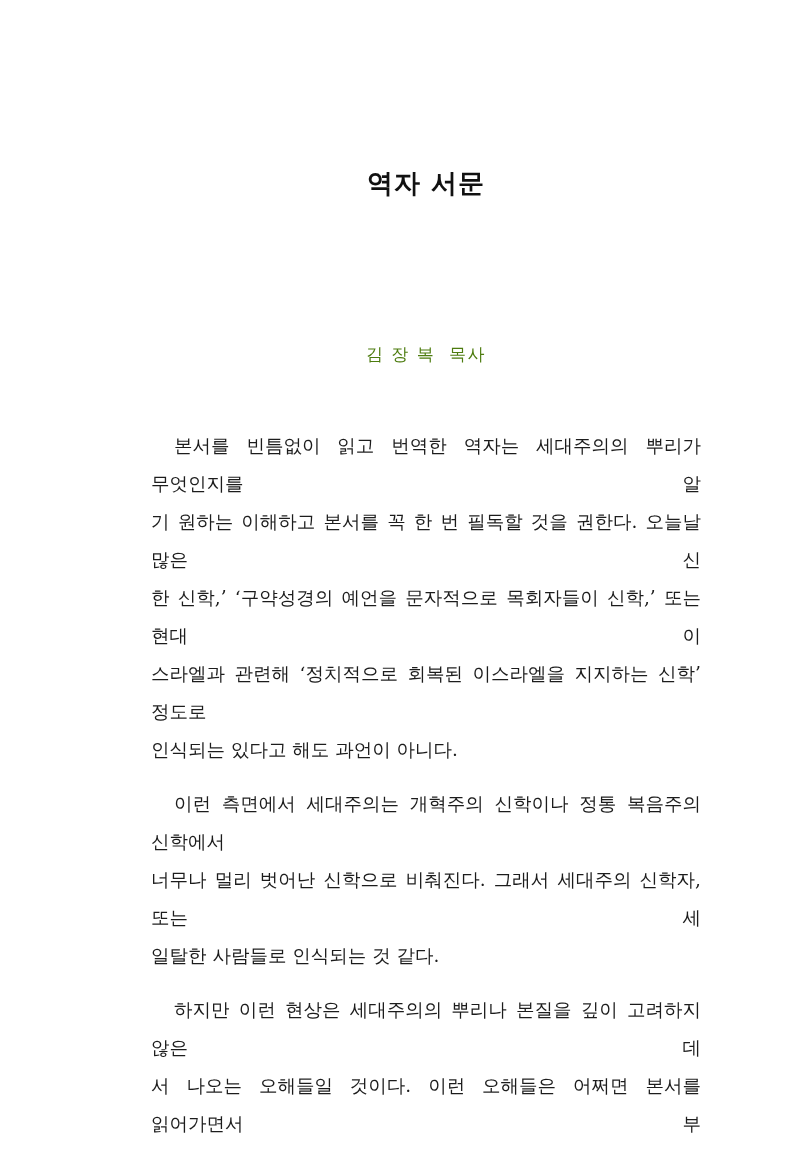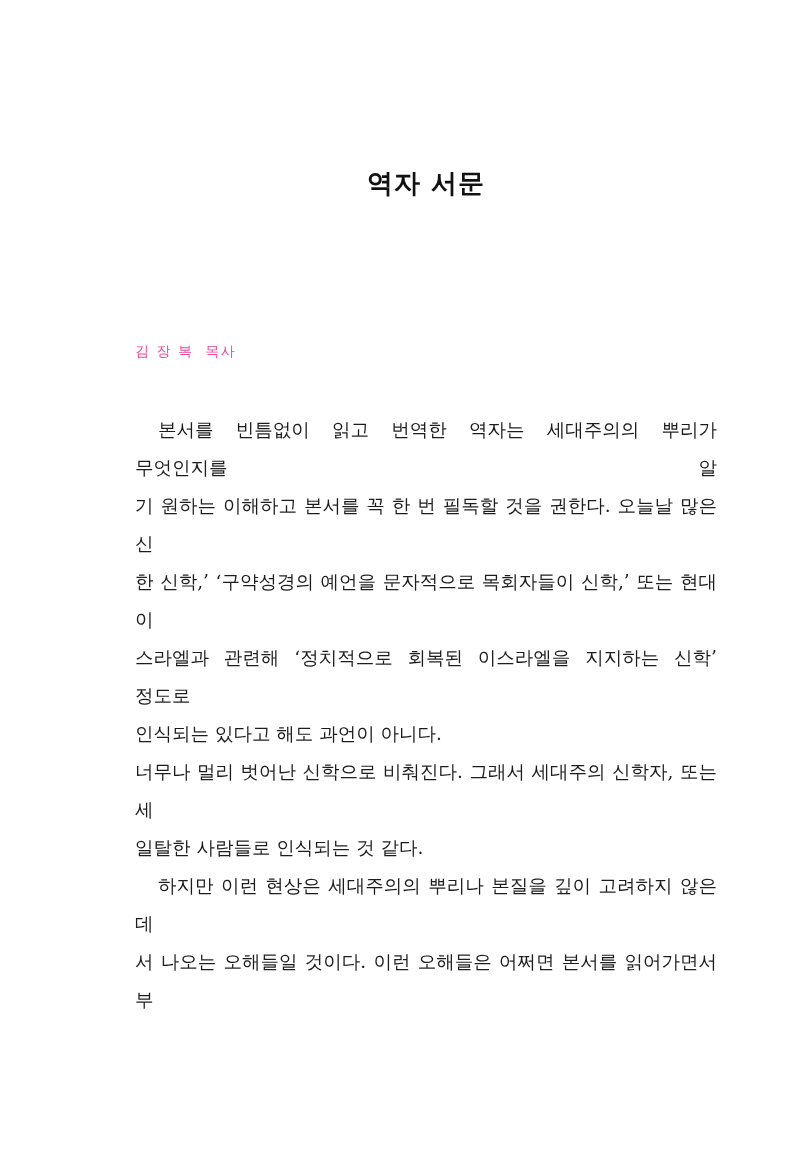--- a/index.html
+++ b/index.html
@@ -27,37 +27,37 @@
     font-size: 26px;
     font-weight: bold;
     letter-spacing: 1px;
     color: #111111;
   }
   .author {
     position: absolute;
     top: 343px;
     left: 135px;
     width: 582px;
-    text-align: left;
+    text-align: center;
     font-family: "DejaVu Sans", "Liberation Sans", sans-serif;
-    font-size: 14px;
+    font-size: 17px;
     letter-spacing: 1.5px;
     white-space: pre;
-    color: #ec4899;
+    color: #4d7c0f;
   }
   .body-text {
     position: absolute;
     top: 411px;
     left: 135px;
     width: 582px;
     font-size: 18.5px;
     line-height: 38px;
     color: #1c1c1c;
   }
-  .para { margin: 0; }
+  .para { margin: 16px; }
   .line {
     text-align: justify;
     text-align-last: justify;
     -moz-text-align-last: justify;
     word-break: keep-all;
     white-space: normal;
   }
   .line.first { text-indent: 23px; }
   .line.last {
     text-align-last: left;
@@ -77,20 +77,21 @@
 
     <div class="para">
       <div class="line first">본서를 빈틈없이 읽고 번역한 역자는 세대주의의 뿌리가 무엇인지를 알</div>
       <div class="line">기 원하는 이해하고 본서를 꼭 한 번 필독할 것을 권한다. 오늘날 많은 신</div>
       <div class="line">한 신학,’ ‘구약성경의 예언을 문자적으로 목회자들이 신학,’ 또는 현대 이</div>
       <div class="line">스라엘과 관련해 ‘정치적으로 회복된 이스라엘을 지지하는 신학’ 정도로</div>
       <div class="line last">인식되는 있다고 해도 과언이 아니다.</div>
     </div>
 
     <div class="para">
+      <div class="line first">이런 측면에서 세대주의는 개혁주의 신학이나 정통 복음주의 신학에서</div>
       <div class="line">너무나 멀리 벗어난 신학으로 비춰진다. 그래서 세대주의 신학자, 또는 세</div>
       <div class="line last">일탈한 사람들로 인식되는 것 같다.</div>
     </div>
 
     <div class="para">
       <div class="line first">하지만 이런 현상은 세대주의의 뿌리나 본질을 깊이 고려하지 않은 데</div>
       <div class="line">서 나오는 오해들일 것이다. 이런 오해들은 어쩌면 본서를 읽어가면서 부</div>
 
     </div>
 

